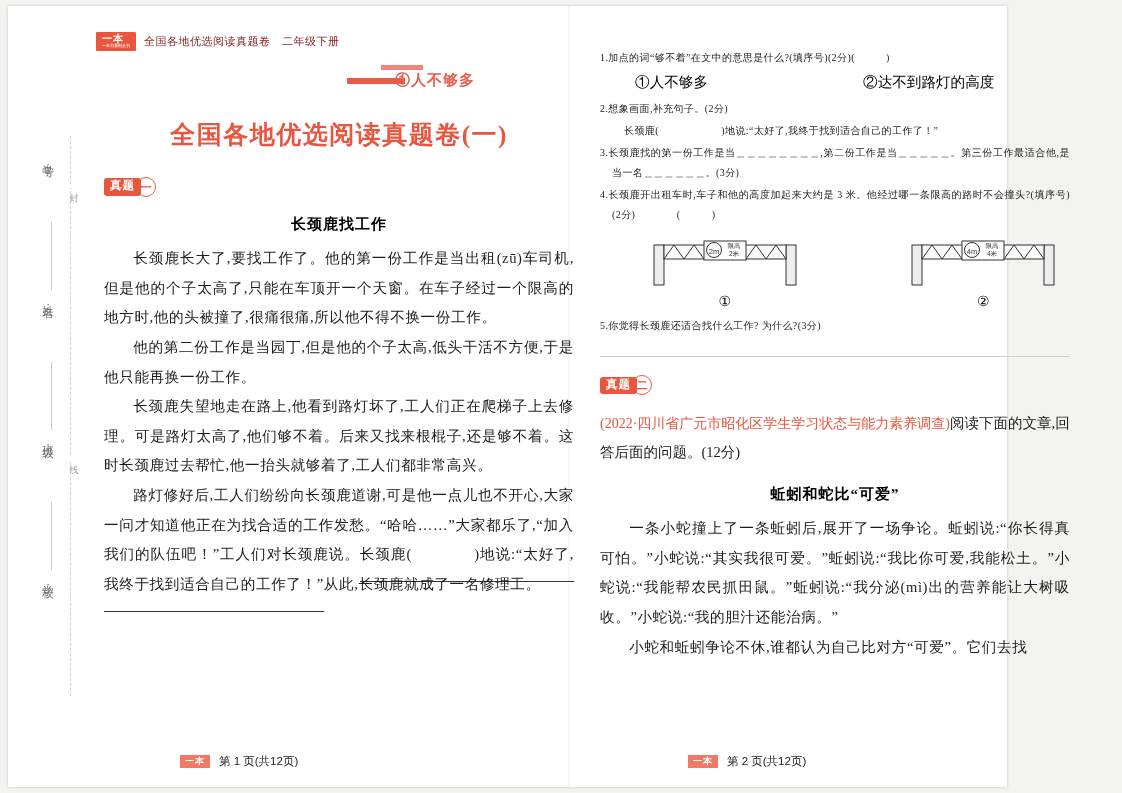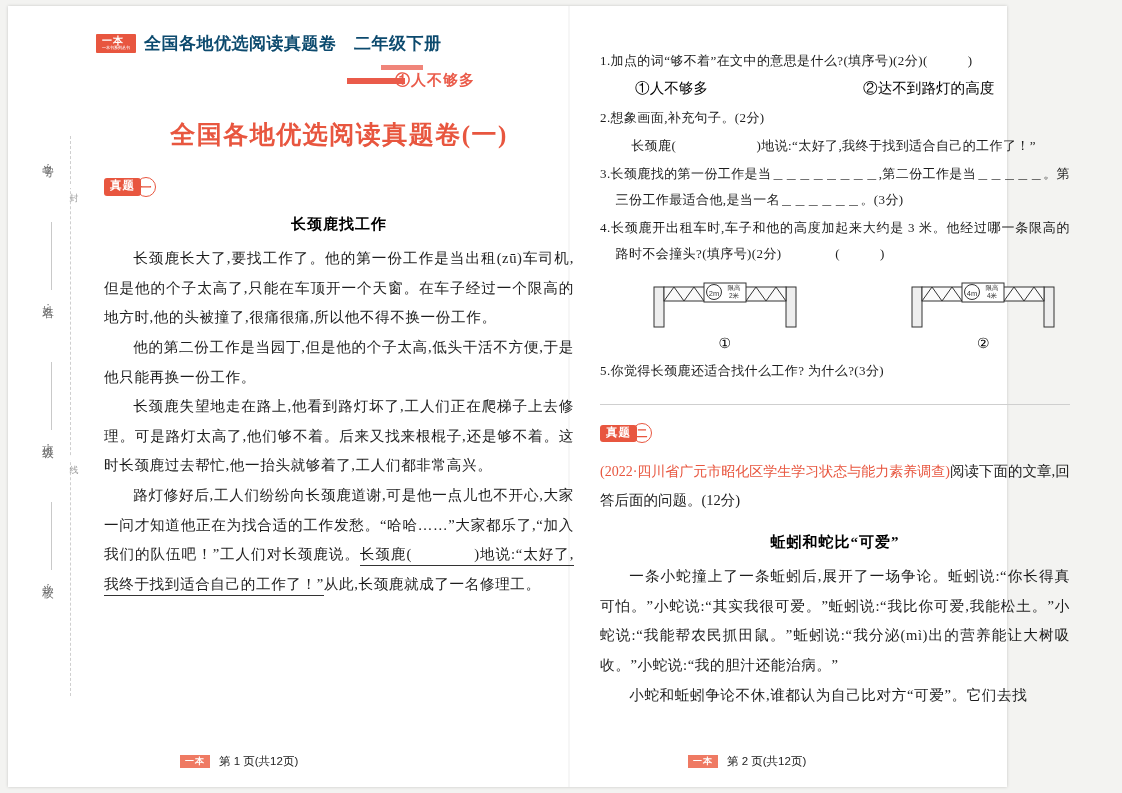--- a/index.html
+++ b/index.html
@@ -83,23 +83,23 @@
     font-size: 10px;
     font-weight: bold;
     padding: 2px 6px 3px 6px;
     letter-spacing: 1px;
     border-radius: 1px;
     font-family: "Liberation Sans", sans-serif;
     line-height: 1;
   }
   .logo-chip small { display:block; font-size:4px; letter-spacing:0; opacity:.85; }
   #runhead .rh-text {
-    font-size: 17px;
-    font-weight: bold;
-    color: #0c4a6e;
+    font-size: 11px;
+    font-weight: normal;
+    color: #7f1d1d;
     letter-spacing: .5px;
   }
 
   
   #grade-banner {
     position: absolute;
     right: 552px; top: 55px;
     width: 110px; height: 34px;
   }
   #grade-banner .bar1 {
@@ -175,25 +175,25 @@
     letter-spacing: 1px;
   }
   .para {
     font-size: 14.6px;
     line-height: 2.03;
     text-indent: 2em;
     text-align: justify;
     color: #1c1c1c;
     letter-spacing: .6px;
   }
-  .ul { border-bottom: 1px solid #333; padding-bottom: 3px; }
+  .ul { border-bottom: 1px solid #333; padding-bottom: 19px; }
 
   
   .q {
-    font-size: 13px;
+    font-size: 10px;
     line-height: 2.0;
     color: #1c1c1c;
     letter-spacing: .4px;
     margin-top: 2px;
     text-align: justify;
   }
   .q-hang { padding-left: 1.2em; text-indent: -1.2em; }
   .opts {
     display: flex;
     font-size: 14.6px;

